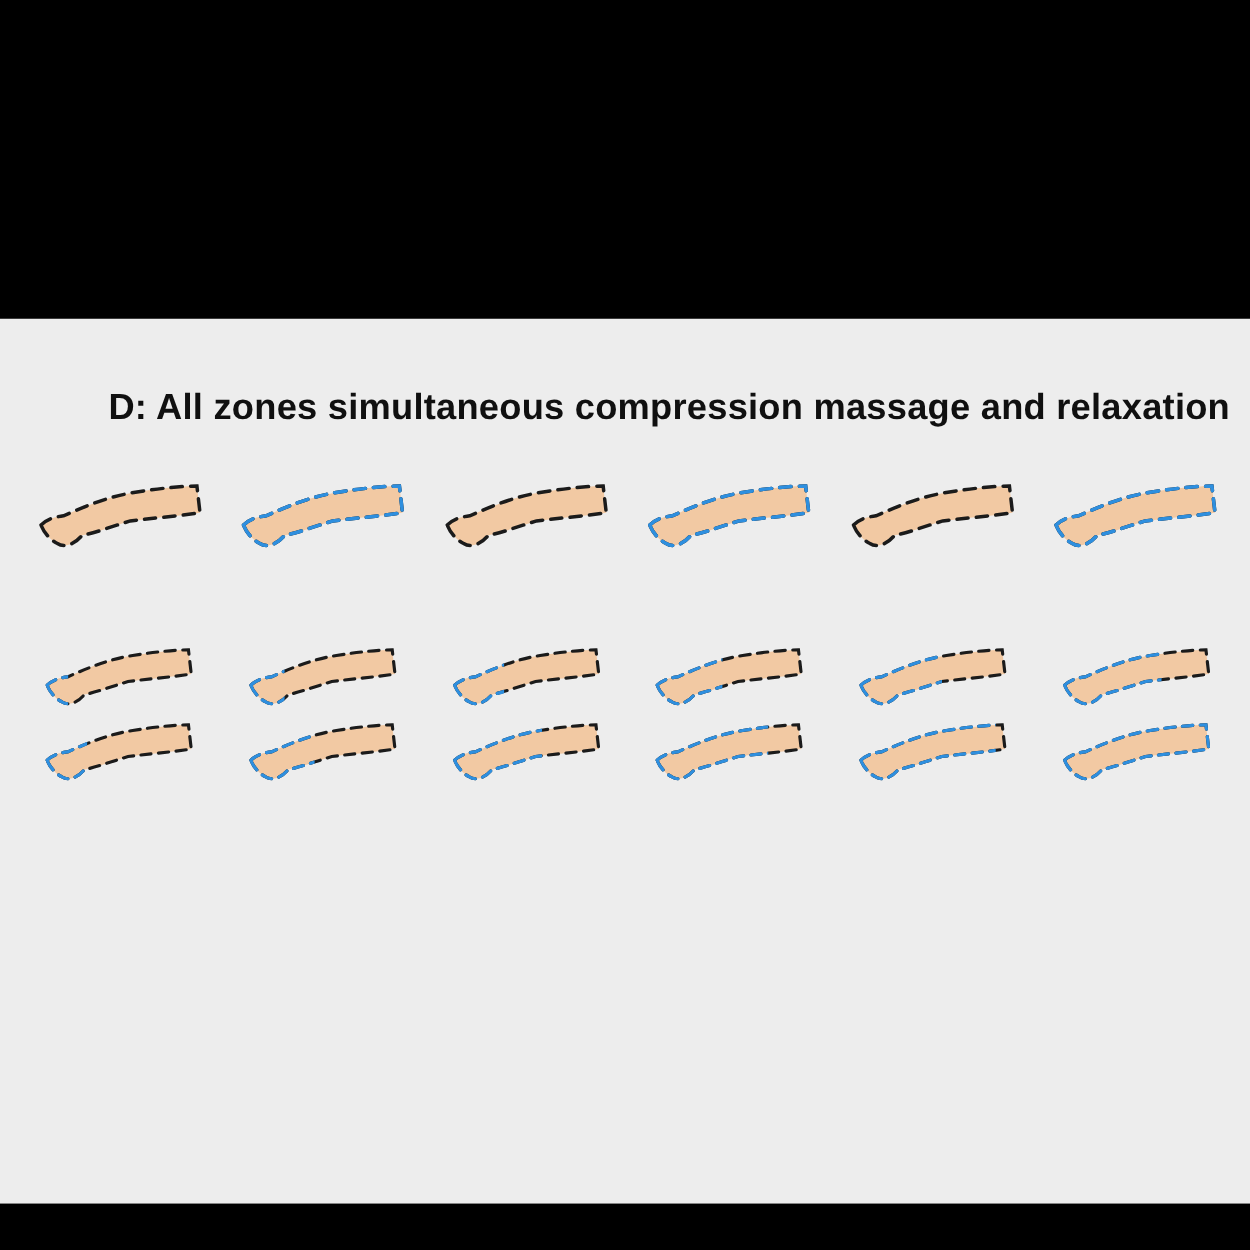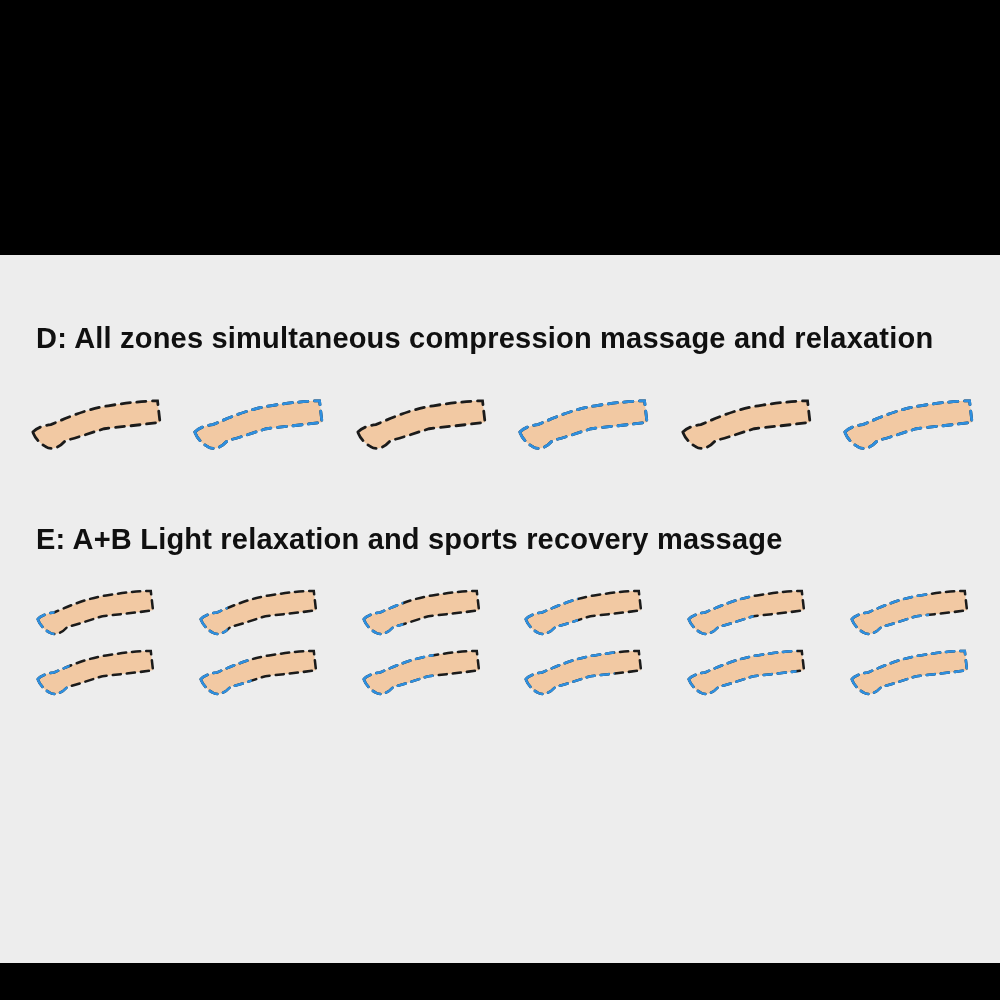--- a/index.html
+++ b/index.html
@@ -6,22 +6,22 @@
   body{font-family:"Liberation Sans",sans-serif;}
   .stage{position:relative;width:1000px;height:1000px;background:#000;overflow:hidden;margin:0 auto;}
   .bar{position:absolute;left:0;width:100%;background:#000;}
   .bar.top{top:0;height:255px;}
   .bar.bottom{bottom:0;height:37px;}
   .panel{
     position:absolute;top:255px;left:0;width:1000px;height:708px;
     background:#ededed;box-sizing:border-box;padding:55px 16px 0 20px;
   }
   .section-title{
-    font-size:29px;font-weight:bold;color:#101010;margin:12px 0 0 16px;
-    letter-spacing:0.2px;white-space:nowrap;
+    font-size:29px;font-weight:bold;color:#101010;margin:0 0 0 16px;
+    letter-spacing:0.2px;white-space:nowrap;text-align:right;
   }
   .leg-row{display:flex;justify-content:space-between;align-items:center;width:100%;}
   .leg-wrap{display:block;line-height:0;}
   .leg{display:block;}
   #sectionD .leg-row{margin-top:36px;}
   #sectionD .leg{width:152px;height:64px;}
   #sectionE{margin-top:68px;}
   #sectionE .leg{width:150px;height:58px;}
   #sectionE .leg-row.row1{margin-top:26px;}
   #sectionE .leg-row.row2{margin-top:2px;}
@@ -83,21 +83,20 @@
               <clipPath id="legclip6">
                 <rect x="0" y="0" width="170" height="78"></rect>
               </clipPath>
               <path d="M8 50 C14 44 22 42 30 41 C55 30 75 22 100 18 C125 14 146 12 160 12 L163 38 C135 42 110 44 95 46 C75 52 60 58 48 60 C40 70 30 72 24 68 C16 64 10 56 8 50 Z" fill="none" stroke="#2e8fdf" stroke-width="3.4" stroke-dasharray="11 8" stroke-linecap="round" clip-path="url(#legclip6)"></path>
             </svg>
           </span>
         </div>
     </section>
 
     <section id="sectionE">
-      <h2 class="section-title">E: A+B Light relaxation and sports recovery massage</h2>
       <div class="leg-row row1">
           <span class="leg-wrap">
             <svg class="leg" viewBox="0 0 170 78">
               <path d="M8 50 C14 44 22 42 30 41 C55 30 75 22 100 18 C125 14 146 12 160 12 L163 38 C135 42 110 44 95 46 C75 52 60 58 48 60 C40 70 30 72 24 68 C16 64 10 56 8 50 Z" fill="#f2c9a3" stroke="none"></path>
               <path d="M8 50 C14 44 22 42 30 41 C55 30 75 22 100 18 C125 14 146 12 160 12 L163 38 C135 42 110 44 95 46 C75 52 60 58 48 60 C40 70 30 72 24 68 C16 64 10 56 8 50 Z" fill="none" stroke="#1b1b1b" stroke-width="3.4" stroke-dasharray="11 8" stroke-linecap="round"></path>
               <clipPath id="legclip7">
                 <rect x="0" y="0" width="30.599999999999998" height="78"></rect>
               </clipPath>
               <path d="M8 50 C14 44 22 42 30 41 C55 30 75 22 100 18 C125 14 146 12 160 12 L163 38 C135 42 110 44 95 46 C75 52 60 58 48 60 C40 70 30 72 24 68 C16 64 10 56 8 50 Z" fill="none" stroke="#2e8fdf" stroke-width="3.4" stroke-dasharray="11 8" stroke-linecap="round" clip-path="url(#legclip7)"></path>
             </svg>

